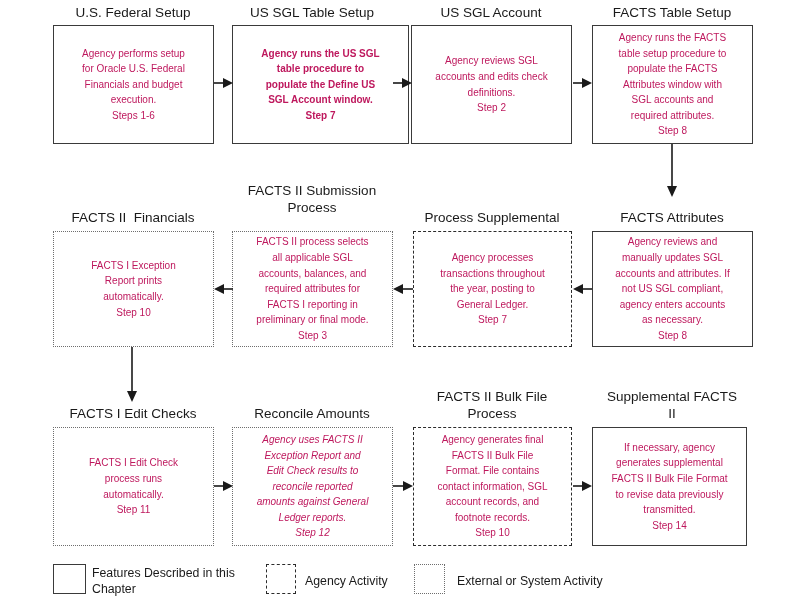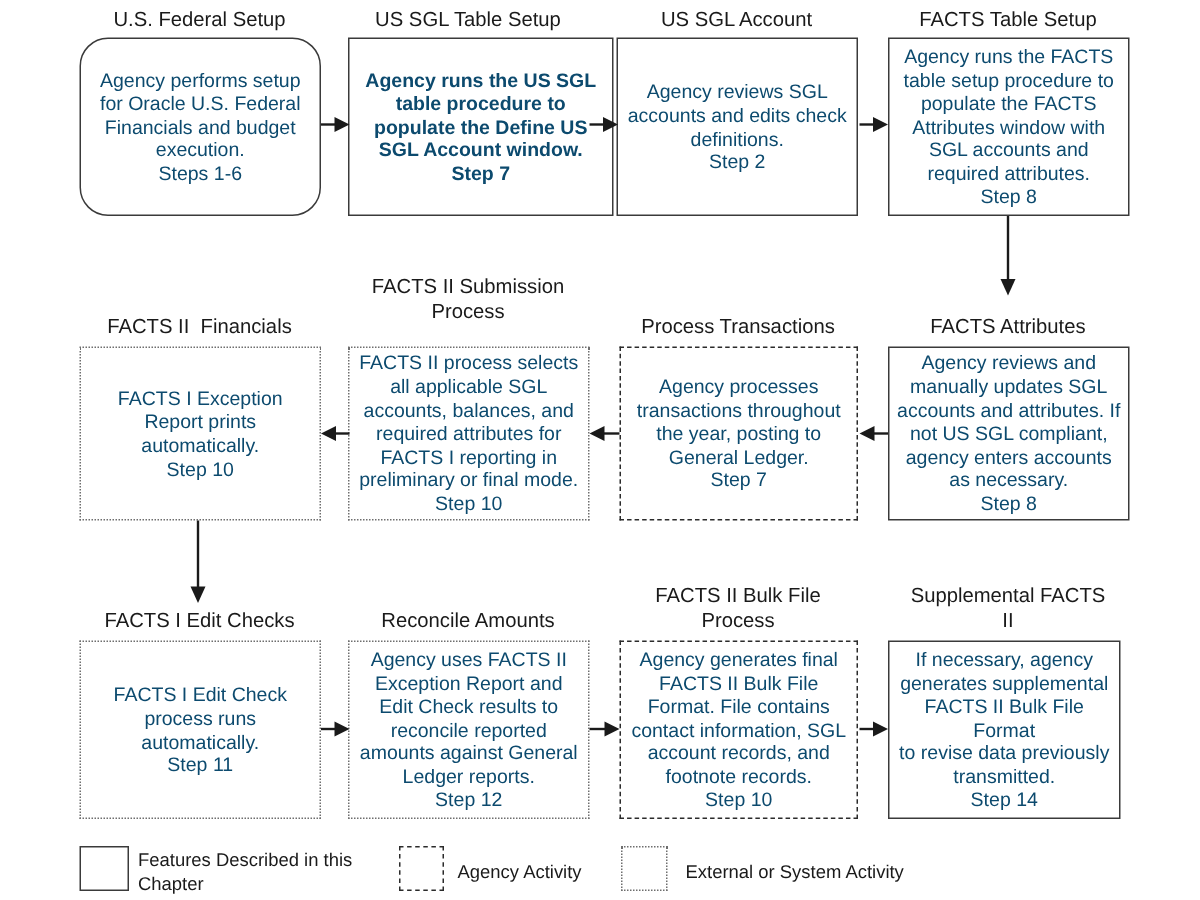--- a/index.html
+++ b/index.html
@@ -34,23 +34,23 @@
   .node-box {
     position: absolute;
     box-sizing: border-box;
     display: flex;
     align-items: center;
     justify-content: center;
     background: #ffffff;
   }
   .node-box .node-text {
     text-align: center;
-    font-size: 13px;
+    font-size: 10px;
     line-height: 15.6px;
-    color: #0c4a6e;
+    color: #be185d;
     padding: 0 5px;
     white-space: pre-line;
   }
 
   
   .bs-solid  { border: 1.4px solid #3a3a3a; }
   .bs-dashed { border: 1.6px dashed #2b2b2b; }
   .bs-dotted { border: 1.6px dotted #6e6e6e; }
 
   
@@ -74,21 +74,21 @@
     white-space: pre-line;
   }
   .legend-label.left-align { text-align: left; }
 </style>
 </head>
 <body>
 
 <div id="canvas">
 
   <div class="node-title" style="left:52px; top:4px; width:162px;">U.S. Federal Setup</div>
-  <div class="node-box bs-solid" style="left:53px; top:25px; width:161px; height:119px;border-radius:19px;">
+  <div class="node-box bs-solid" style="left:53px; top:25px; width:161px; height:119px;">
     <div class="node-text">Agency performs setup
 for Oracle U.S. Federal
 Financials and budget
 execution.
 Steps 1-6</div>
   </div>
 
   <div class="node-title" style="left:231px; top:4px; width:162px;">US SGL Table Setup</div>
   <div class="node-box bs-solid" style="left:232px; top:25px; width:177px; height:119px;font-weight:bold;">
     <div class="node-text">Agency runs the US SGL
@@ -153,24 +153,24 @@
 
   <div class="node-title" style="left:231px; top:182px; width:162px;">FACTS II Submission
 Process</div>
   <div class="node-box bs-dotted" style="left:232px; top:231px; width:161px; height:116px;">
     <div class="node-text">FACTS II process selects
 all applicable SGL
 accounts, balances, and
 required attributes for
 FACTS I reporting in
 preliminary or final mode.
-Step 10</div>
-  </div>
-
-  <div class="node-title" style="left:411px; top:209px; width:162px;">Process Transactions</div>
+Step 3</div>
+  </div>
+
+  <div class="node-title" style="left:411px; top:209px; width:162px;">Process Supplemental</div>
   <div class="node-box bs-dashed" style="left:413px; top:231px; width:159px; height:116px;">
     <div class="node-text">Agency processes
 transactions throughout
 the year, posting to
 General Ledger.
 Step 7</div>
   </div>
 
   <div class="node-title" style="left:591px; top:209px; width:162px;">FACTS Attributes</div>
   <div class="node-box bs-solid" style="left:592px; top:231px; width:161px; height:116px;">
@@ -211,21 +211,21 @@
 
   <div class="node-title" style="left:52px; top:405px; width:162px;">FACTS I Edit Checks</div>
   <div class="node-box bs-dotted" style="left:53px; top:427px; width:161px; height:119px;">
     <div class="node-text">FACTS I Edit Check
 process runs
 automatically.
 Step 11</div>
   </div>
 
   <div class="node-title" style="left:231px; top:405px; width:162px;">Reconcile Amounts</div>
-  <div class="node-box bs-dotted" style="left:232px; top:427px; width:161px; height:119px;">
+  <div class="node-box bs-dotted" style="left:232px; top:427px; width:161px; height:119px;font-style:italic;">
     <div class="node-text">Agency uses FACTS II
 Exception Report and
 Edit Check results to
 reconcile reported
 amounts against General
 Ledger reports.
 Step 12</div>
   </div>
 
   <div class="node-title" style="left:411px; top:388px; width:162px;">FACTS II Bulk File

